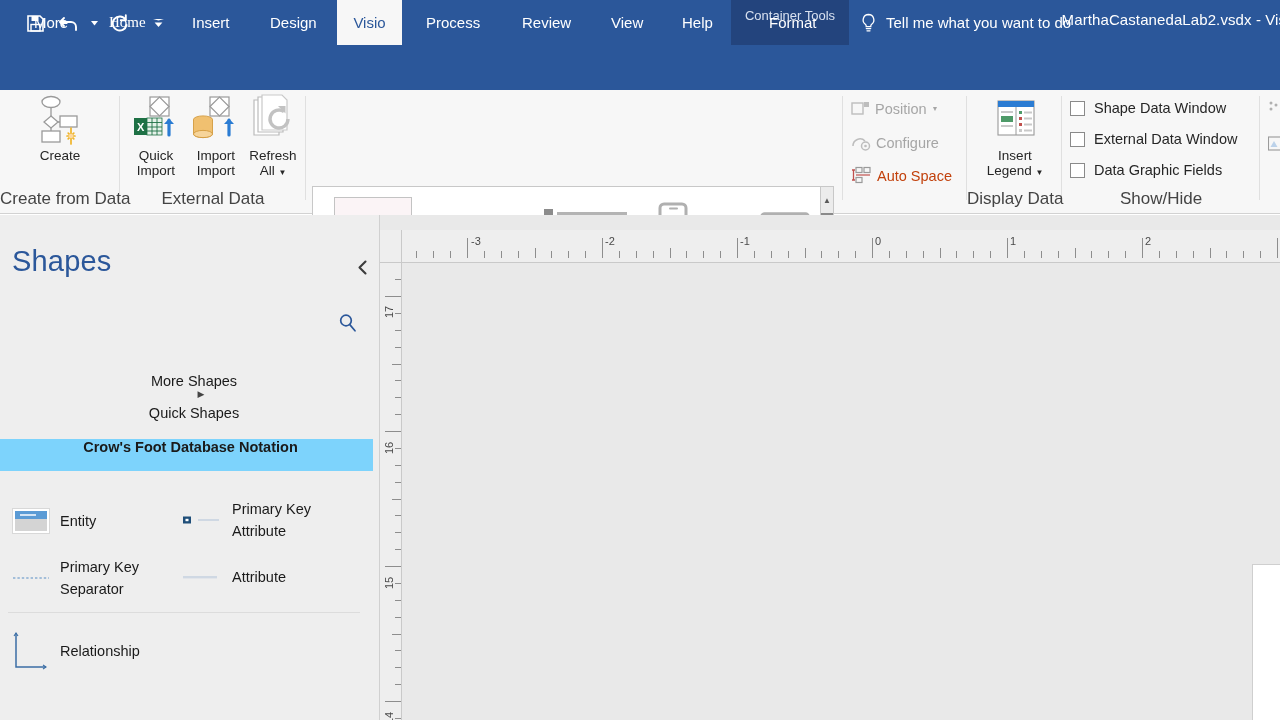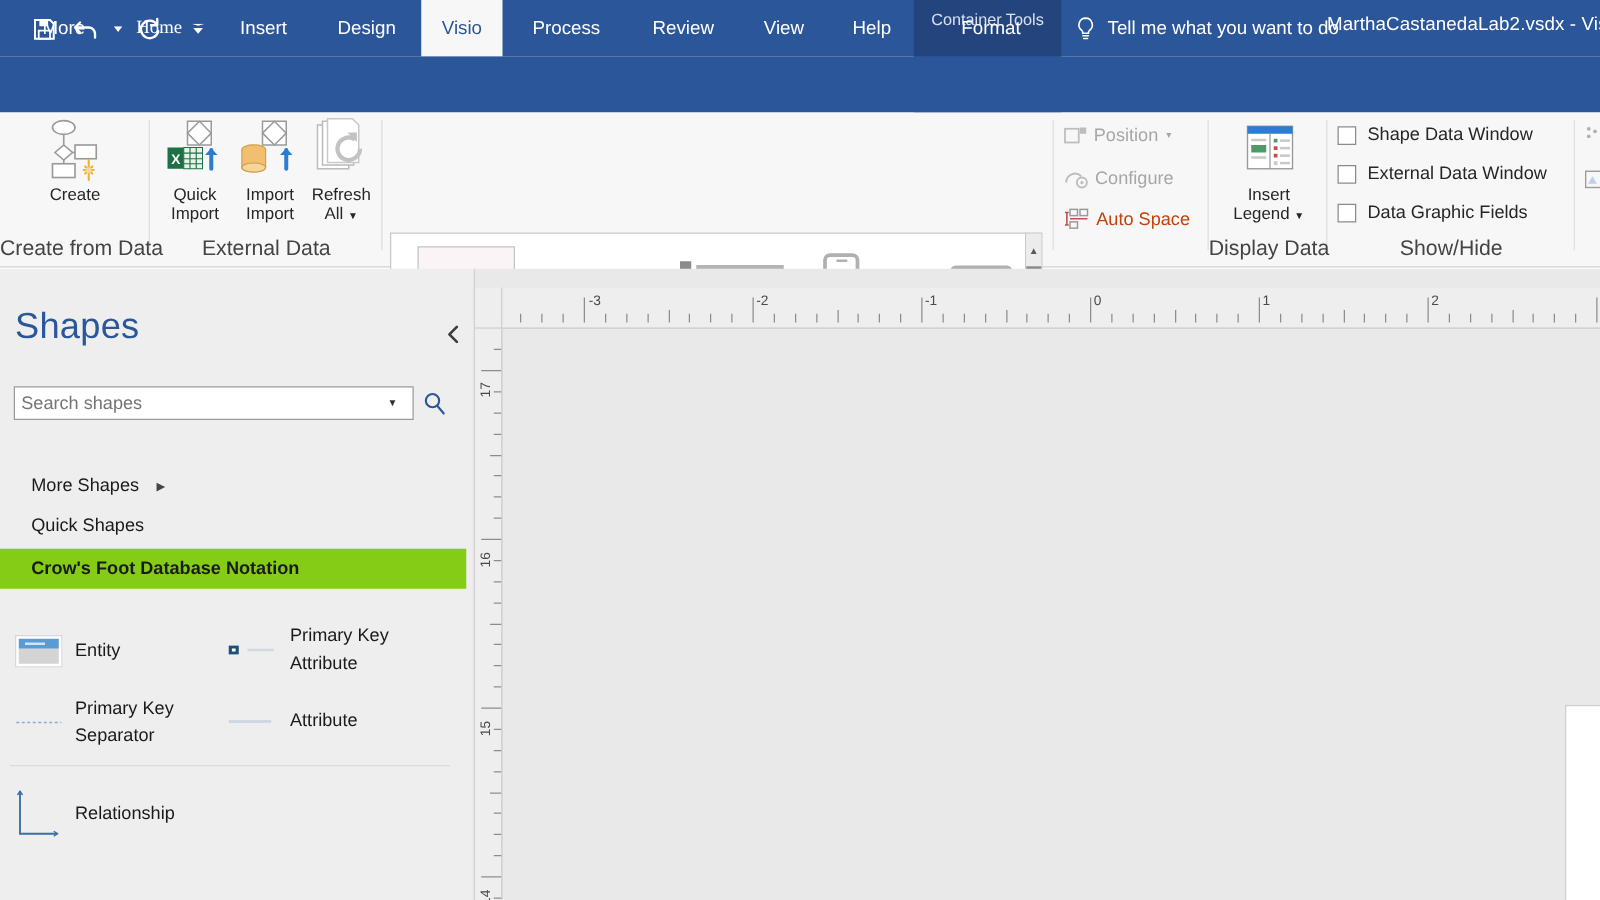--- a/index.html
+++ b/index.html
@@ -132,23 +132,23 @@
     border:0; outline:0; background:transparent; width:286px; margin-left:5px;
     font-family:"Liberation Sans", sans-serif; font-size:14.5px; color:#1a1a1a;
   }
   .search-caret{ width:22px; text-align:center; font-size:8px; color:#333; }
   .search-go{
     position:absolute; left:335px; top:310px; width:26px; height:26px;
     display:flex; align-items:center; justify-content:center; cursor:default;
   }
   .panel-row{
     position:absolute; left:0; width:380px; height:32px; display:flex; align-items:center;
-    padding-left:25px; font-size:14.5px; color:#1a1a1a; cursor:default;
-  }
-  .panel-row.sel{ background:#84cc16; font-weight:bold; color:#1a1a1a; }
+    padding-left:8px; font-size:14.5px; color:#1a1a1a; cursor:default;flex-direction:column;
+  }
+  .panel-row.sel{ background:#7dd3fc; font-weight:bold; color:#1a1a1a; }
   .panel-row .arr{ margin-left:14px; font-size:9px; color:#444; }
 
   .stencil{
     position:absolute; display:flex; align-items:center; gap:10px; cursor:default;
   }
   .stencil .sname{ font-size:14.5px; color:#1a1a1a; line-height:22px; }
   .stencil-sep{
     position:absolute; left:50px; width:300px; height:1px; background:#dcdcdc;
   }
 
@@ -501,24 +501,20 @@
 
   <div class="shapespanel">
     <div class="shapes-title">Shapes</div>
     <div class="collapse-btn">
       <svg width="11" height="15" viewBox="0 0 11 15">
           <path d="M8.5 1.5 L2.5 7.5 L8.5 13.5" fill="none" stroke="#3c3c3c" stroke-width="2.1" stroke-linecap="round" stroke-linejoin="round"></path>
         </svg>
     </div>
   </div>
 
-  <div class="searchbox">
-    <input type="text" placeholder="Search shapes" style="">
-    <span class="search-caret">▼</span>
-  </div>
   <div class="search-go">
     <svg width="20" height="20" viewBox="0 0 20 20">
         <circle cx="8" cy="7.5" r="5.3" fill="none" stroke="#2b579a" stroke-width="1.7"></circle>
         <path d="M11.8 11.6 L17 17.8" stroke="#2b579a" stroke-width="1.7" stroke-linecap="round"></path>
       </svg>
   </div>
 
   <div class="panel-row" style="top:373px;">
     <span>More Shapes</span>
     <span class="arr">▶</span>

